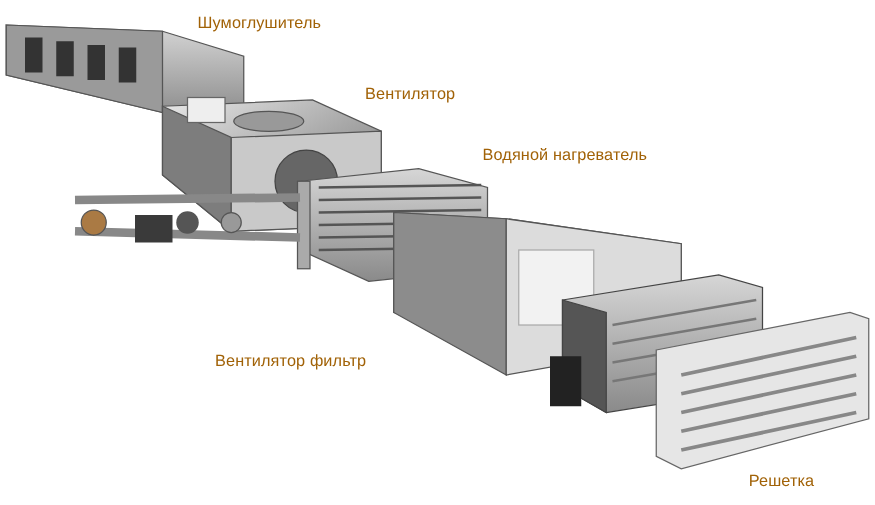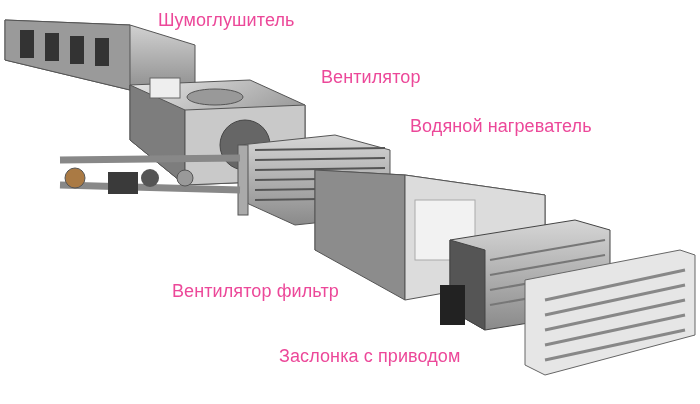--- a/index.html
+++ b/index.html
@@ -1,17 +1,17 @@
 <!DOCTYPE html>
 <html><head>
 <meta charset="utf-8">
 <style>
   html,body{margin:0;padding:0;background:#fff;}
   .stage{position:relative;width:700px;height:404px;overflow:hidden;background:#fff;font-family:"Liberation Sans",sans-serif;}
-  .lbl{position:absolute;font-size:18px;color:#ec4899;white-space:nowrap;letter-spacing:0.1px;}
+  .lbl{position:absolute;font-size:13px;color:#a16207;white-space:nowrap;letter-spacing:0.1px;}
   svg{position:absolute;left:0;top:0;}
 </style>
 </head>
 <body>
 
 <div class="stage">
   <svg width="700" height="404" viewBox="0 0 700 404">
     <defs>
       <linearGradient id="metal" x1="0" y1="0" x2="1" y2="1">
         <stop offset="0" stop-color="#e8e8e8"></stop>
@@ -89,17 +89,17 @@
         <line x1="545" y1="300" x2="685" y2="270"></line>
         <line x1="545" y1="315" x2="685" y2="285"></line>
         <line x1="545" y1="330" x2="685" y2="300"></line>
         <line x1="545" y1="345" x2="685" y2="315"></line>
         <line x1="545" y1="360" x2="685" y2="330"></line>
       </g>
     </g>
   </svg>
 
   <div class="lbl" style="left:158px;top:10px;">Шумоглушитель</div>
-  <div class="lbl" style="left:292px;top:67px;margin-left:29px;">Вентилятор</div>
-  <div class="lbl" style="left:386px;top:116px;margin-left:24px;">Водяной нагреватель</div>
+  <div class="lbl" style="left:292px;top:67px;">Вентилятор</div>
+  <div class="lbl" style="left:386px;top:116px;">Водяной нагреватель</div>
   <div class="lbl" style="left:172px;top:281px;">Вентилятор фильтр</div>
-  <div class="lbl" style="left:279px;top:346px;">Заслонка с приводом</div>
+  <div class="lbl" style="left:599px;top:377px;">Решетка</div>
 </div>
 
 </body></html>

